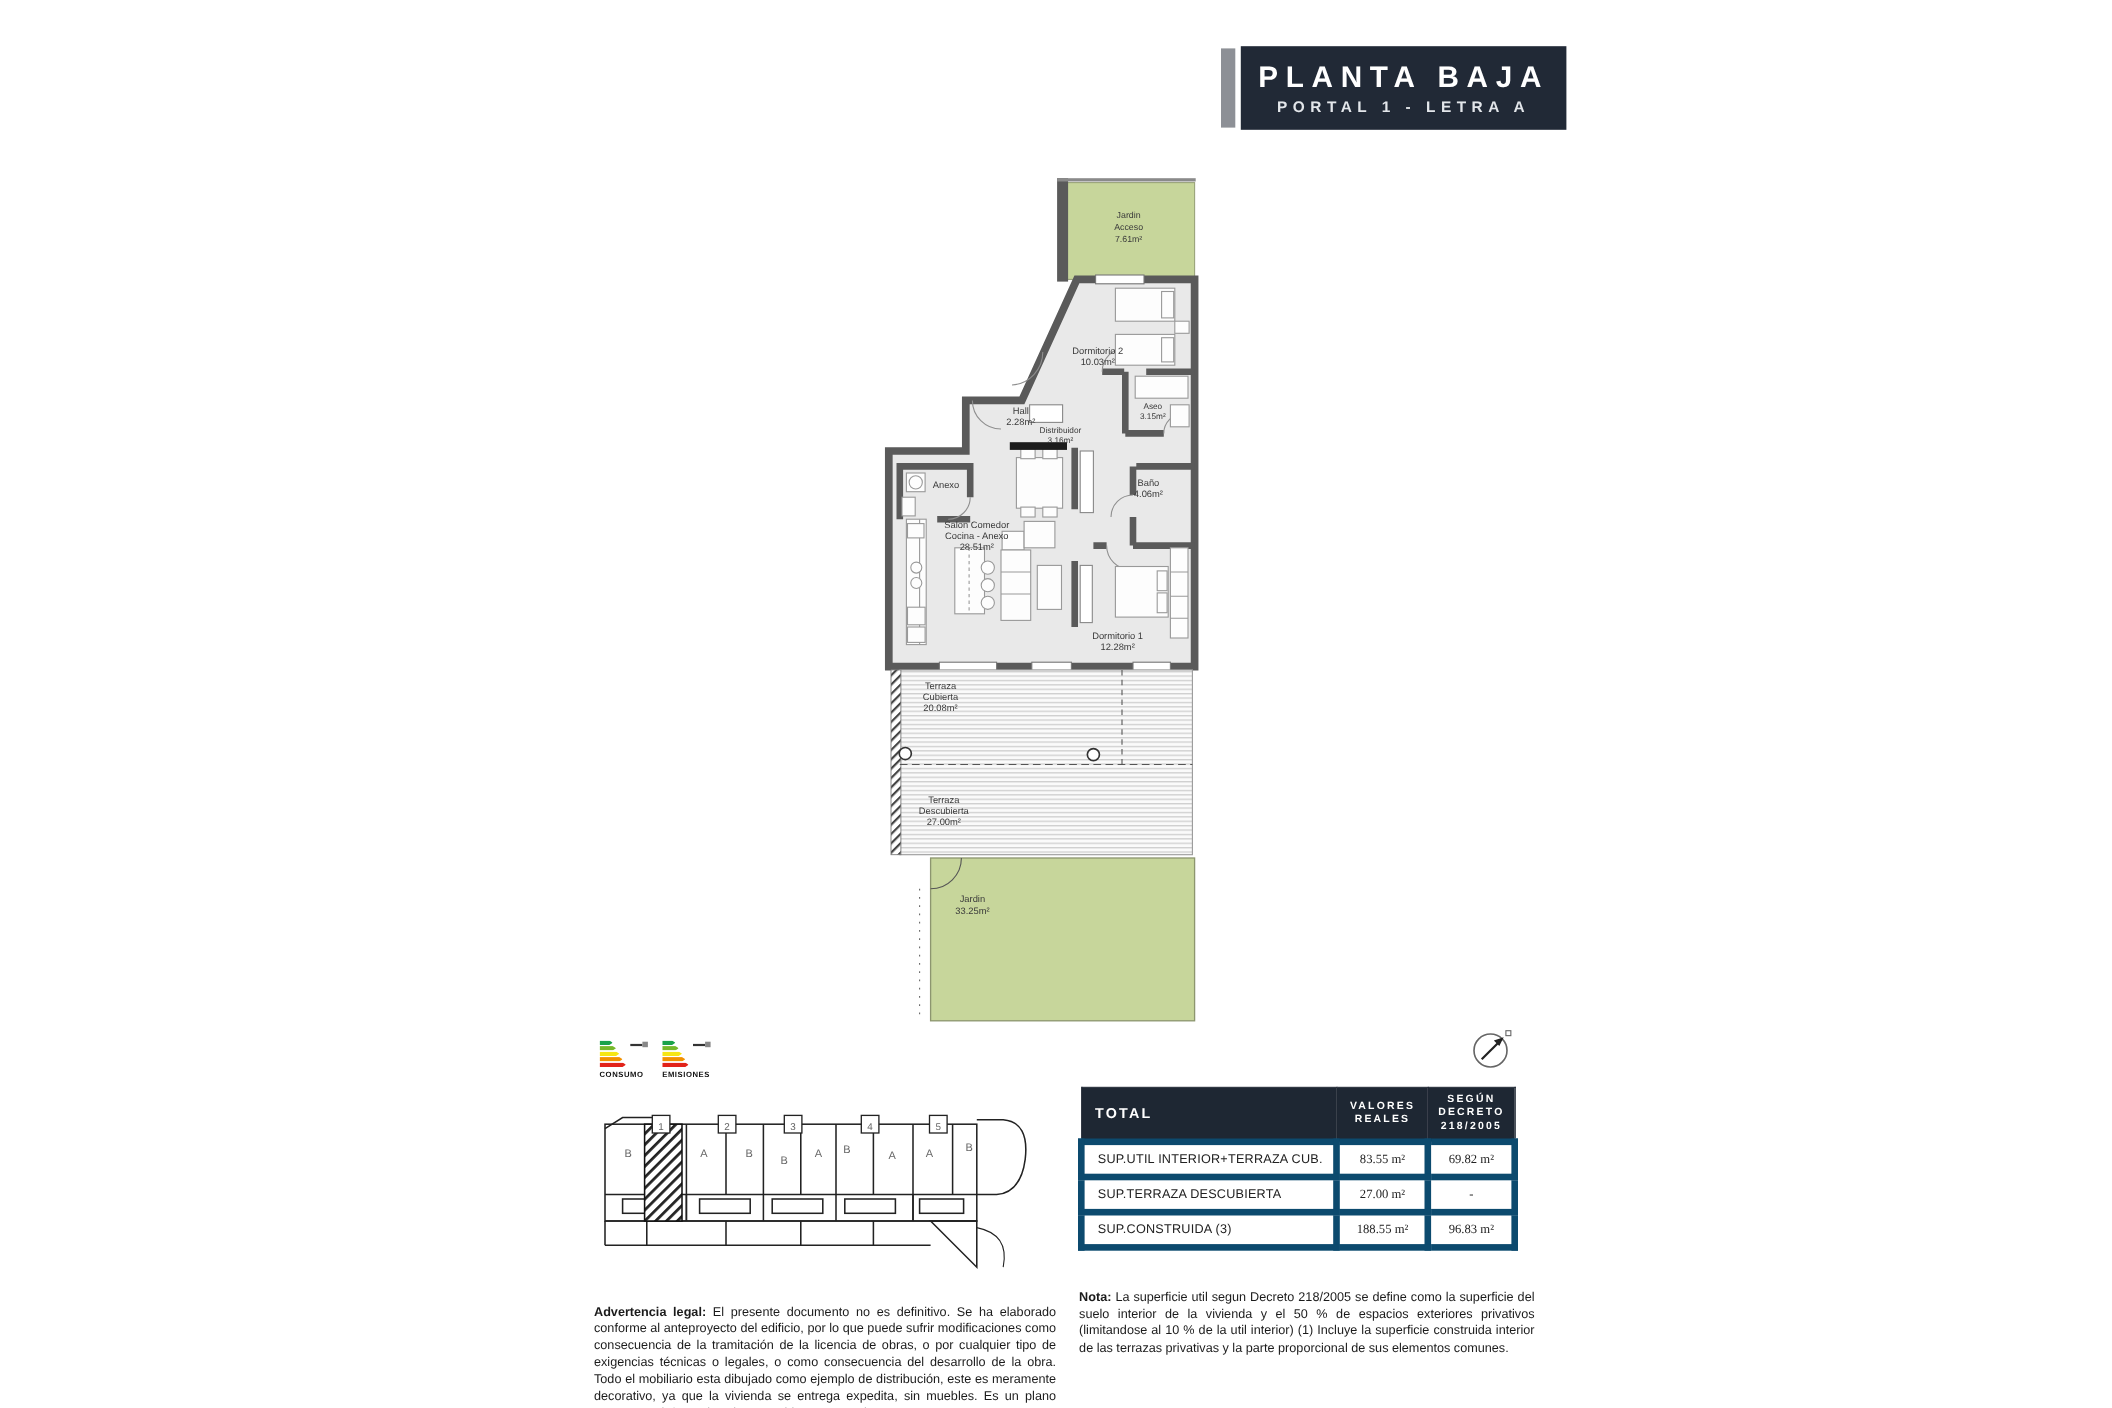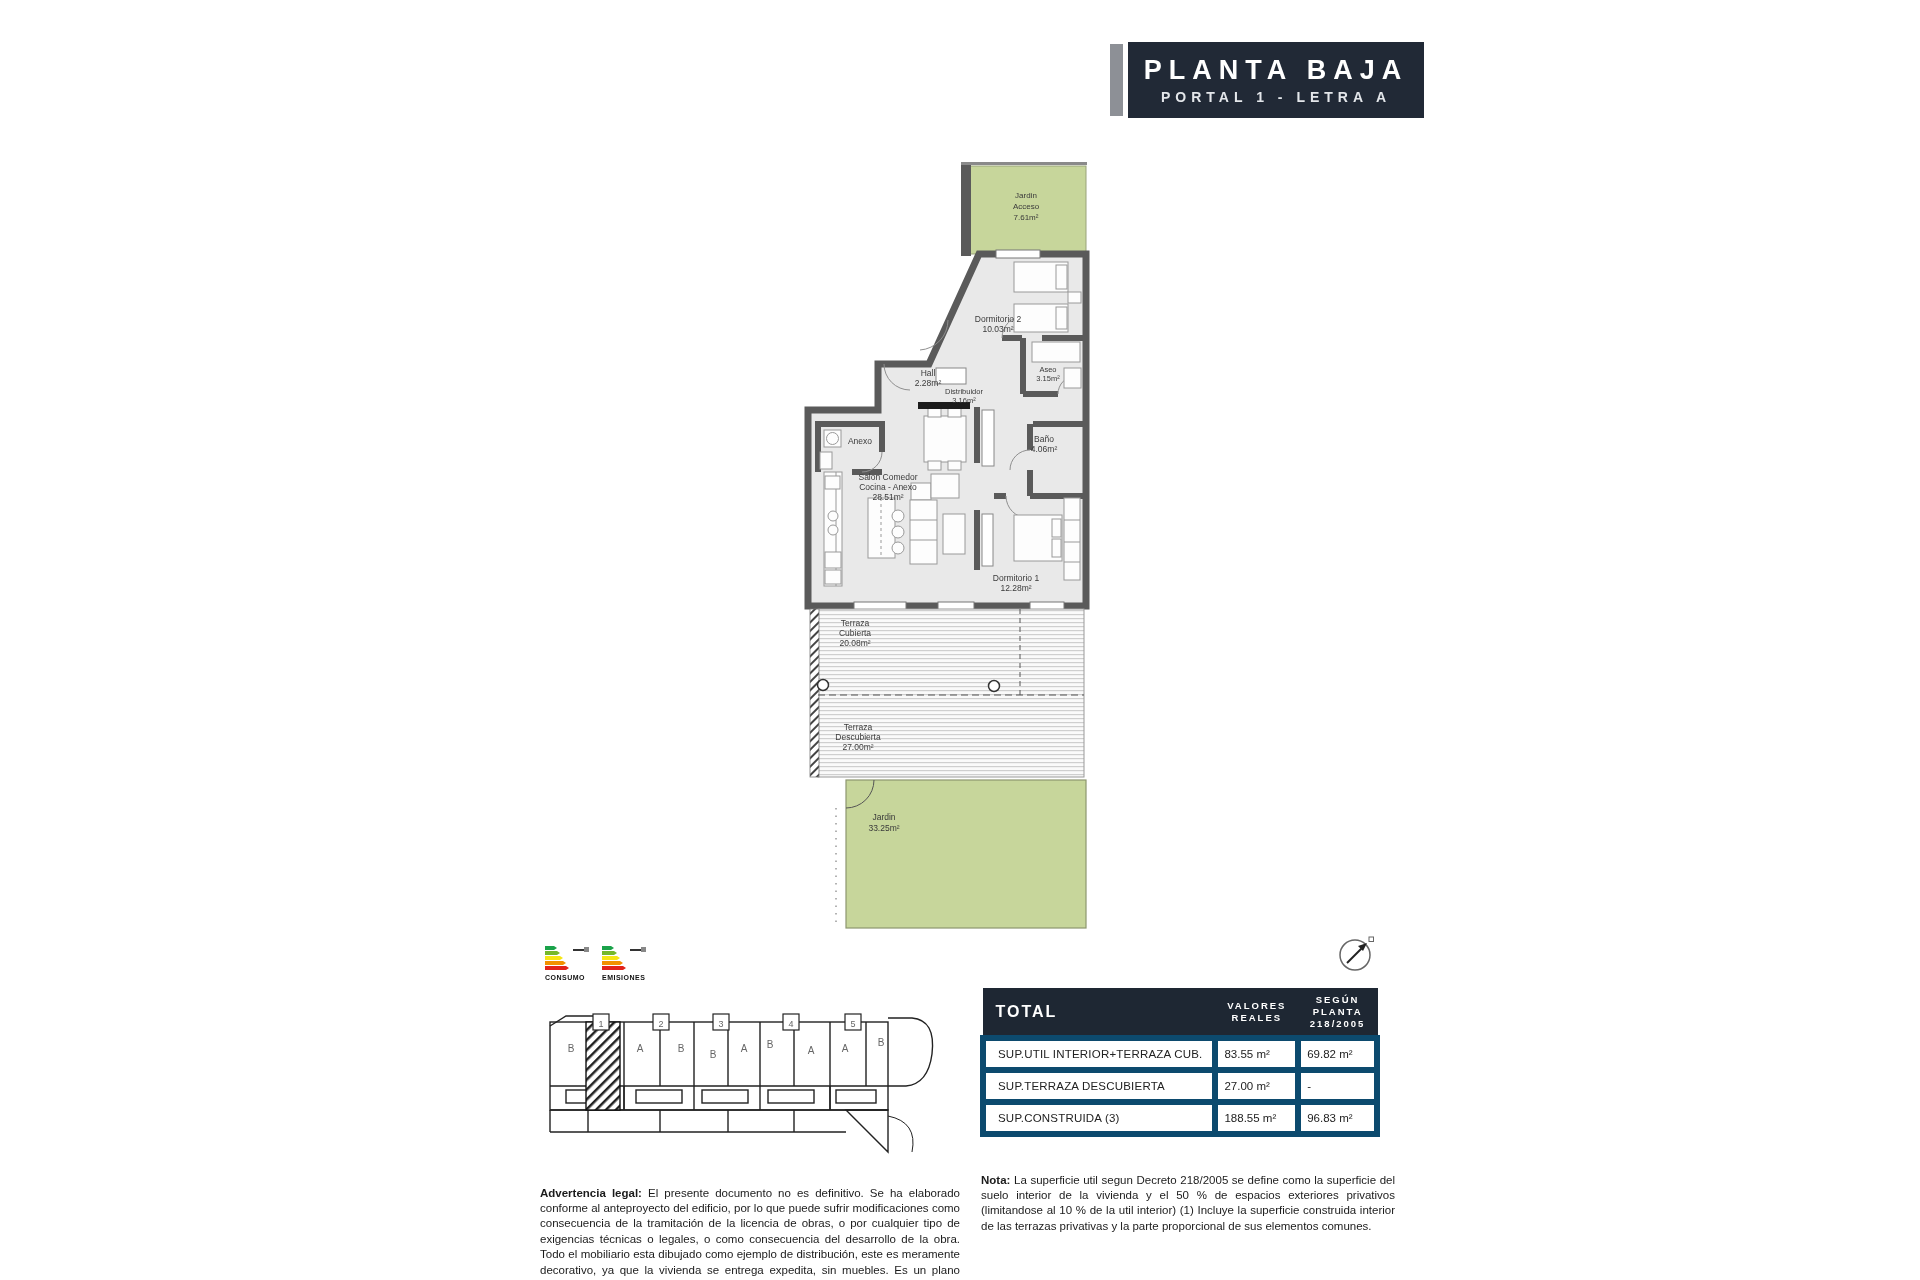--- a/index.html
+++ b/index.html
@@ -32,24 +32,24 @@
   
   .para{position:absolute;font-size:11.5px;line-height:1.34;text-align:justify;color:#1b1b1b;}
   .para b{font-weight:bold;}
   .legal{left:540px;top:1174px;width:420px;}
   .note{left:981px;top:1161px;width:414px;}
   
   .areas-table{position:absolute;left:980px;top:988px;width:400px;border-collapse:collapse;
                font-size:11.5px;color:#222;}
   .areas-table th{background:#1e2733;color:#fff;font-weight:bold;letter-spacing:2px;
                   font-size:9.5px;padding:5px 4px;border:1px solid #1e2733;}
-  .areas-table th.c1{text-align:left;padding-left:12px;font-size:16px;}
+  .areas-table th.c1{text-align:left;padding-left:12px;font-size:13px;}
   .areas-table td{border:6px solid #0c4a6e;padding:7px 6px;background:#fff;}
   .areas-table td.lbl{text-align:left;padding-left:12px;letter-spacing:.2px;}
-  .areas-table td.val{text-align:left;}
+  .areas-table td.val{text-align:center;font-family:Liberation Serif, serif;}
   .hline{display:block;line-height:1.25;}
   
   .compass{position:absolute;left:1334px;top:930px;}
 </style>
 </head>
 <body>
 
 <div class="page">
 
   <div class="title-accent"></div>
@@ -291,21 +291,21 @@
       </colgroup>
     <thead>
       <tr>
         <th class="c1">TOTAL</th>
         <th>
           <span class="hline">VALORES</span>
           <span class="hline">REALES</span>
         </th>
         <th>
           <span class="hline">SEGÚN</span>
-          <span class="hline">PLANTA</span>
+          <span class="hline">DECRETO</span>
           <span class="hline">218/2005</span>
         </th>
       </tr>
     </thead>
     <tbody>
       <tr>
         <td class="lbl">SUP.UTIL INTERIOR+TERRAZA CUB.</td>
         <td class="val">83.55 m²</td>
         <td class="val">69.82 m²</td>
       </tr>

